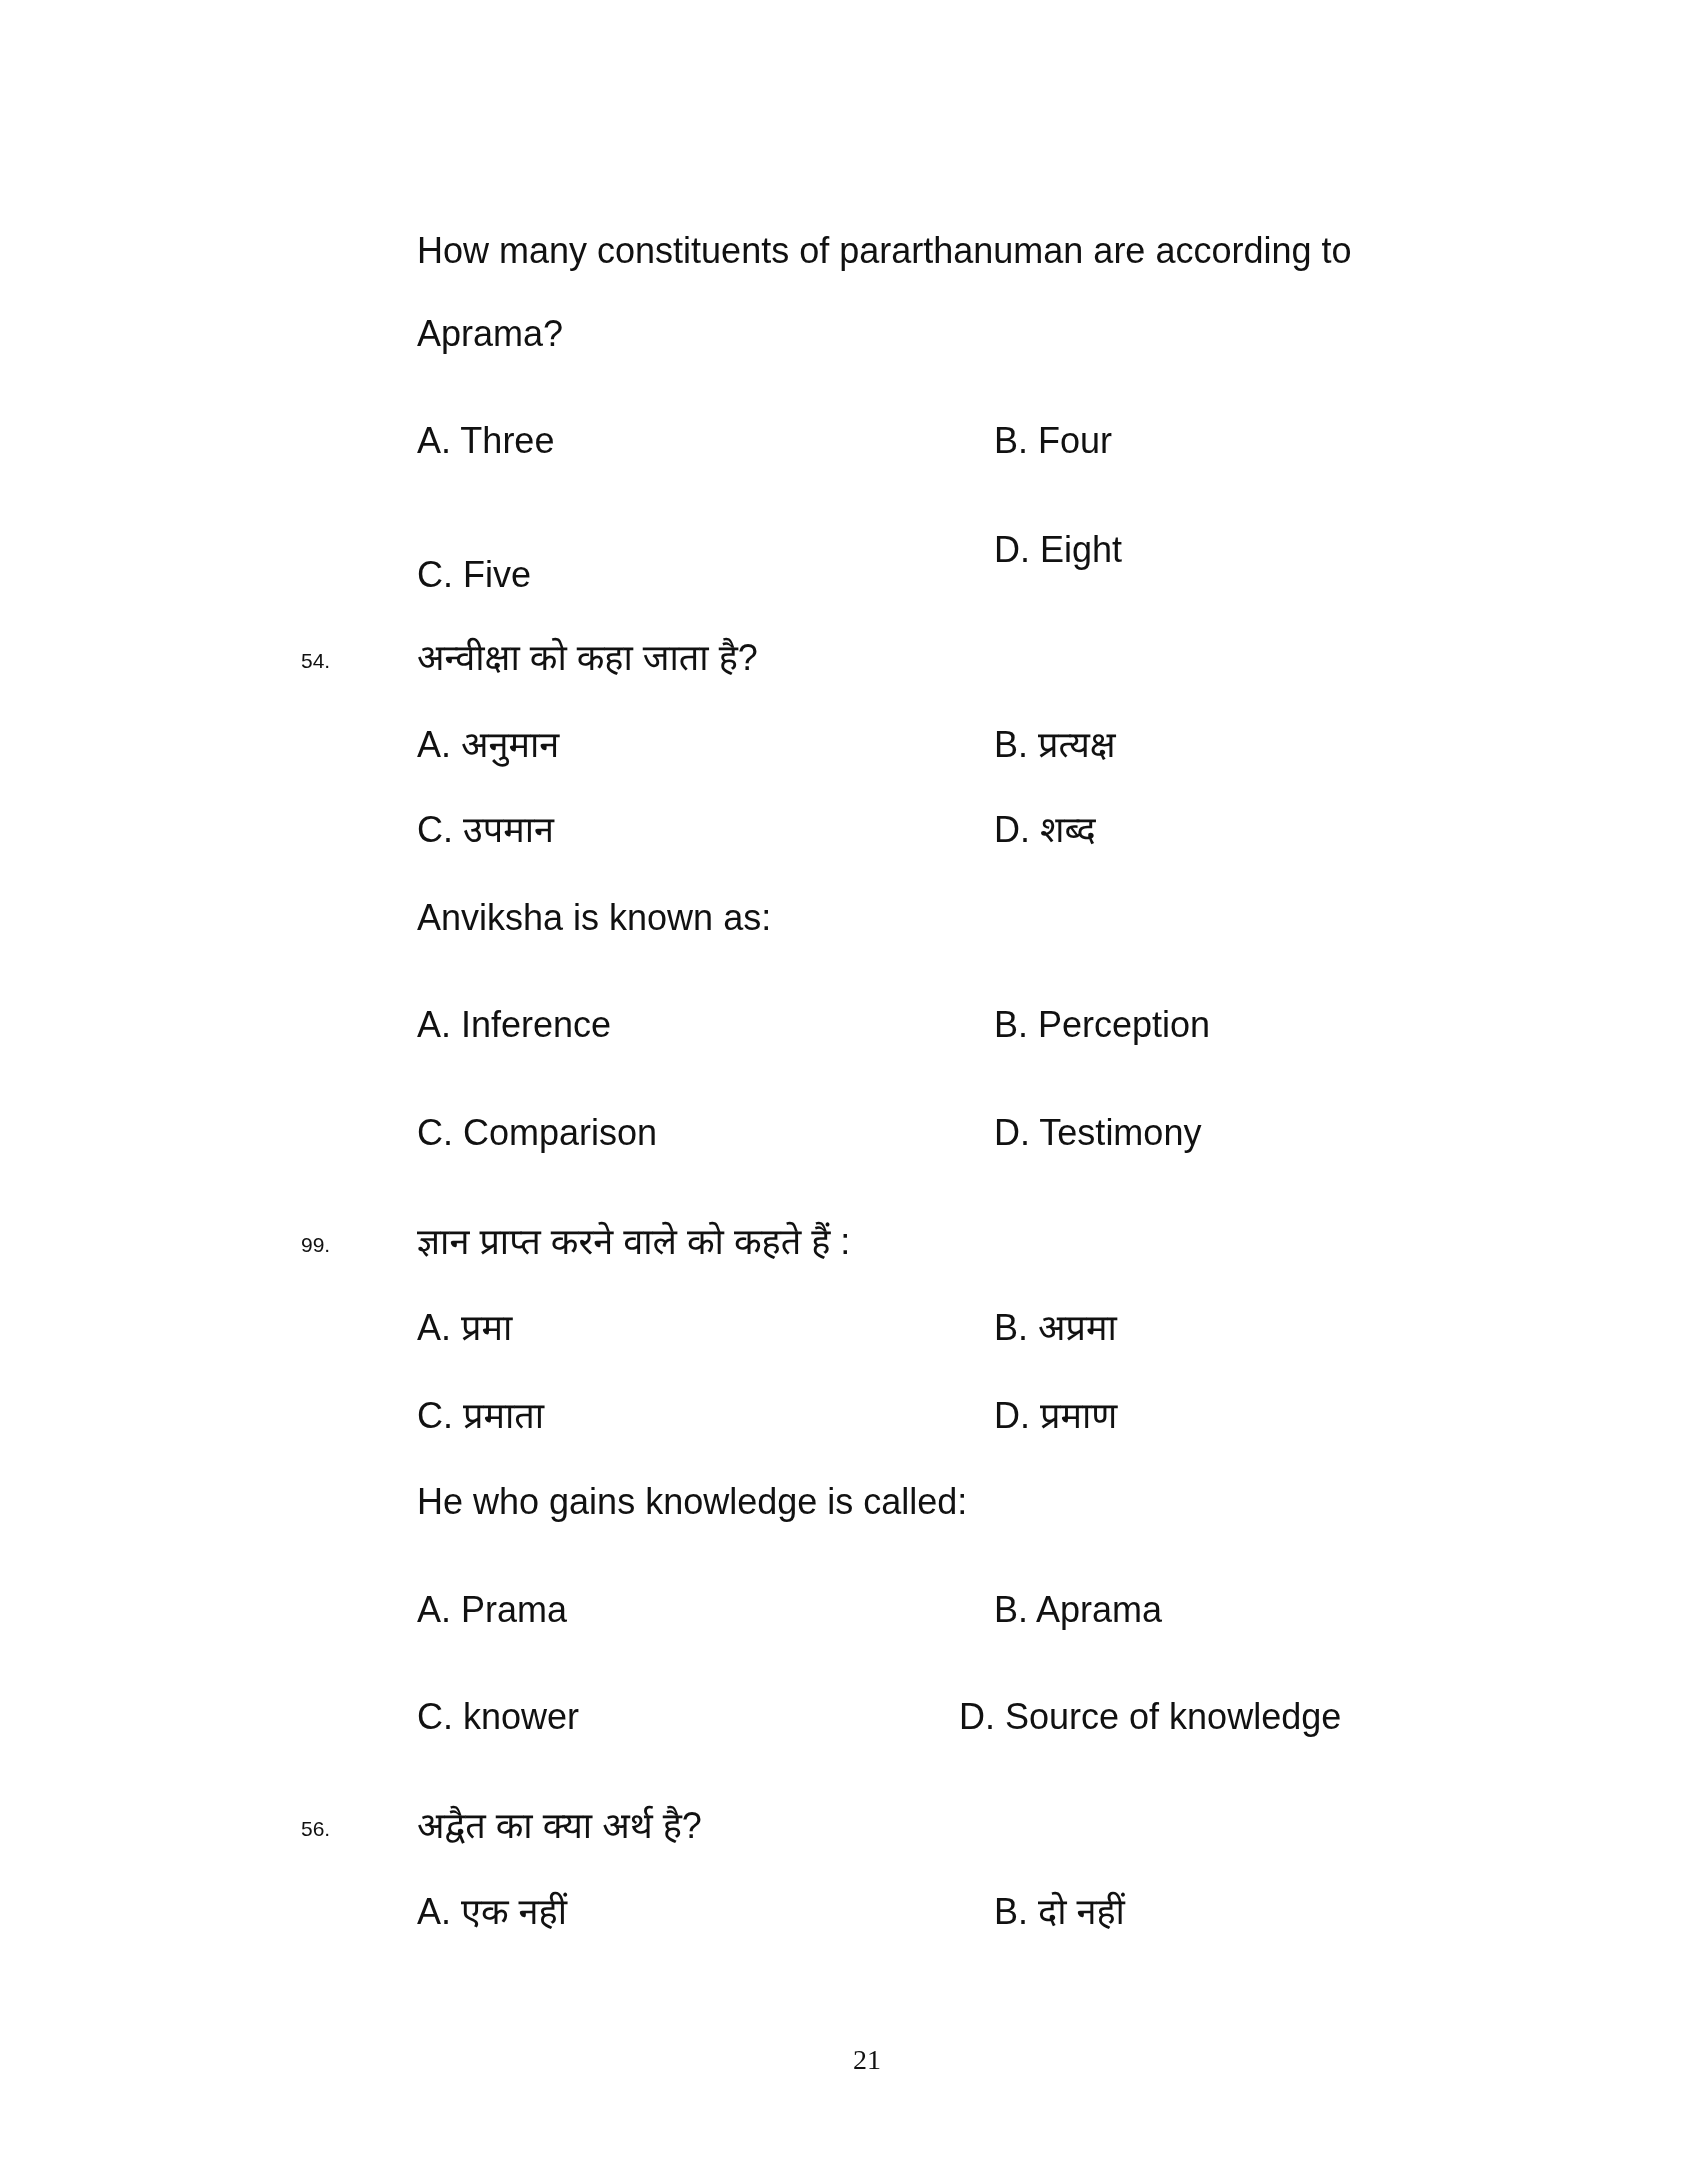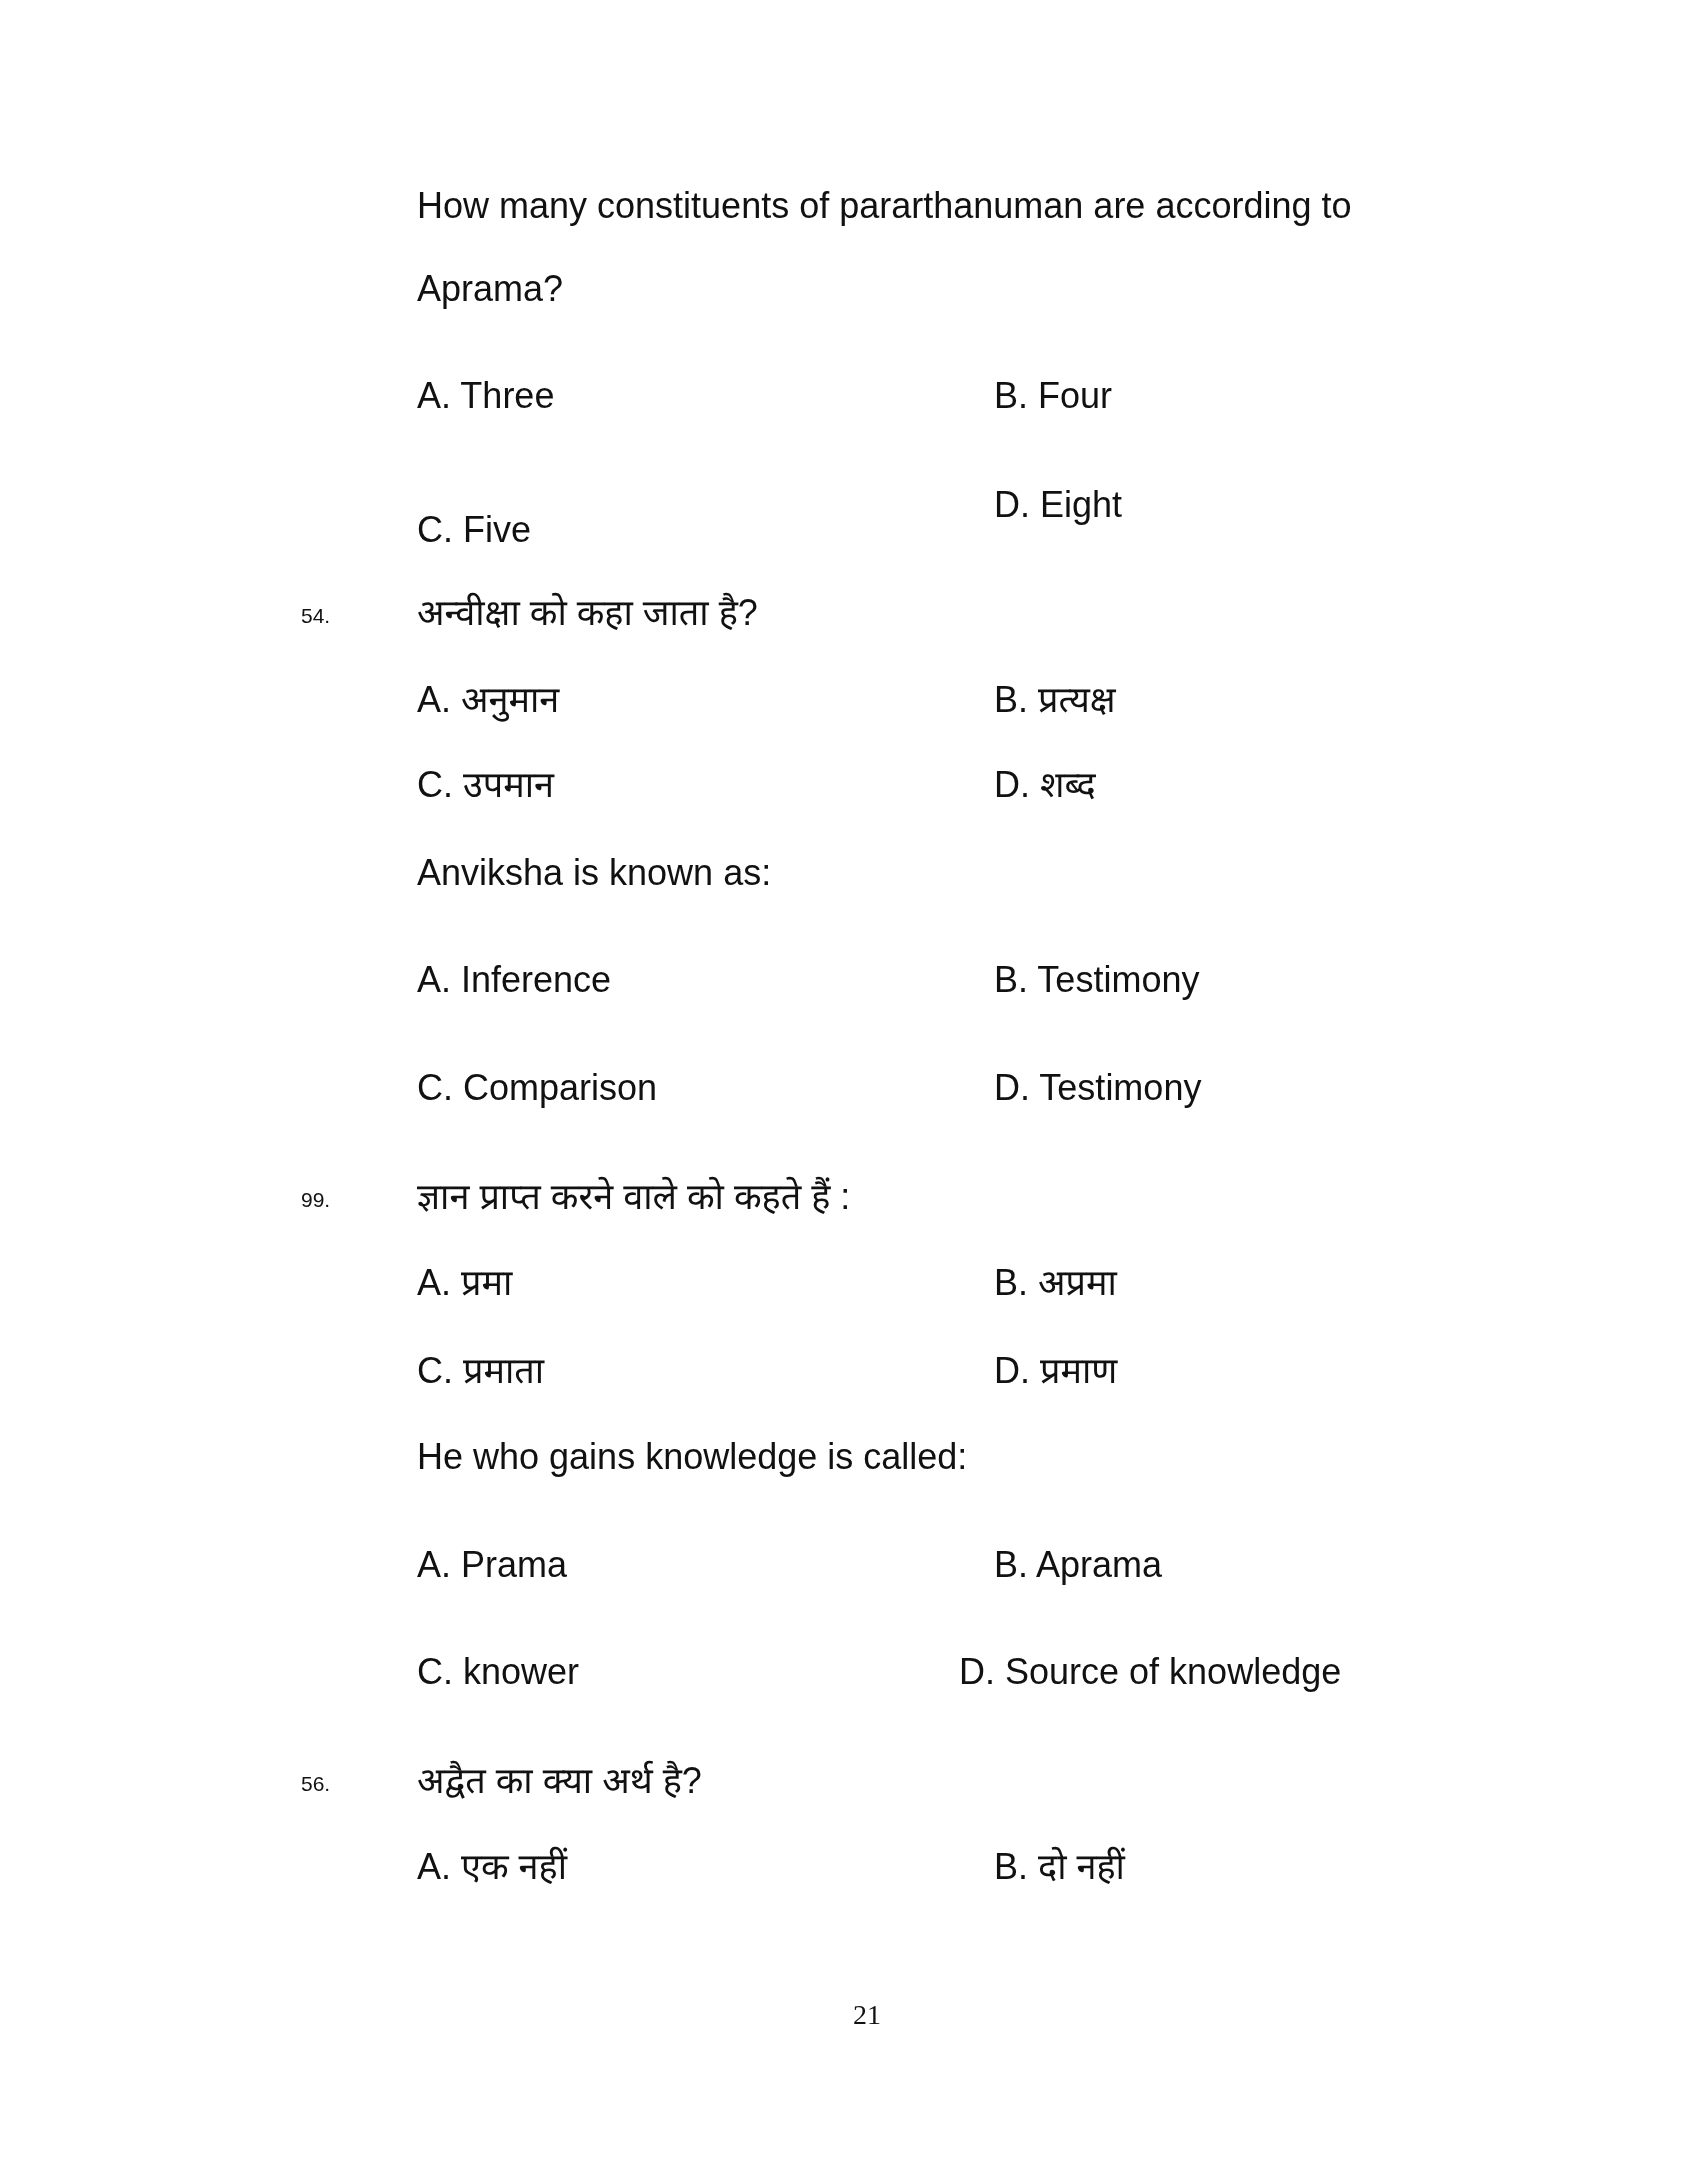--- a/index.html
+++ b/index.html
@@ -1,17 +1,17 @@
 <!DOCTYPE html>
 <html><head>
 <meta charset="utf-8">
 <style>
   html, body { margin:0; padding:0; background:#ffffff; }
   body { width:1683px; height:2178px; position:relative; overflow:hidden; color:#111; }
-  .t { position:absolute; font-family:"Liberation Sans", sans-serif; font-size:36px; line-height:1; white-space:nowrap; transform:translateY(-50%); }
+  .t { position:absolute; font-family:"Liberation Sans", sans-serif; font-size:36px; line-height:1; white-space:nowrap; transform:translateY(-50%);margin-top:45px; }
   .num { font-size:21px; }
   .pg { font-family:"Liberation Serif", serif; font-size:28px; }
 </style>
 </head>
 <body>
 
 <div class="t" style="left:417px;top:206px">How many constituents of pararthanuman are according to</div>
 <div class="t" style="left:417px;top:289px">Aprama?</div>
 <div class="t" style="left:417px;top:396px">A. Three</div>
 <div class="t" style="left:994px;top:396px">B. Four</div>
@@ -19,21 +19,21 @@
 <div class="t" style="left:994px;top:505px">D. Eight</div>
 
 <div class="t num" style="left:301px;top:615px">54.</div>
 <div class="t" style="left:417px;top:613px">अन्वीक्षा को कहा जाता है?</div>
 <div class="t" style="left:417px;top:700px">A. अनुमान</div>
 <div class="t" style="left:994px;top:700px">B. प्रत्यक्ष</div>
 <div class="t" style="left:417px;top:785px">C. उपमान</div>
 <div class="t" style="left:994px;top:785px">D. शब्द</div>
 <div class="t" style="left:417px;top:873px">Anviksha is known as:</div>
 <div class="t" style="left:417px;top:980px">A. Inference</div>
-<div class="t" style="left:994px;top:980px">B. Testimony</div>
+<div class="t" style="left:994px;top:980px">B. Perception</div>
 <div class="t" style="left:417px;top:1088px">C. Comparison</div>
 <div class="t" style="left:994px;top:1088px">D. Testimony</div>
 
 <div class="t num" style="left:301px;top:1199px">99.</div>
 <div class="t" style="left:417px;top:1197px">ज्ञान प्राप्त करने वाले को कहते हैं :</div>
 <div class="t" style="left:417px;top:1283px">A. प्रमा</div>
 <div class="t" style="left:994px;top:1283px">B. अप्रमा</div>
 <div class="t" style="left:417px;top:1371px">C. प्रमाता</div>
 <div class="t" style="left:994px;top:1371px">D. प्रमाण</div>
 <div class="t" style="left:417px;top:1457px">He who gains knowledge is called:</div>

